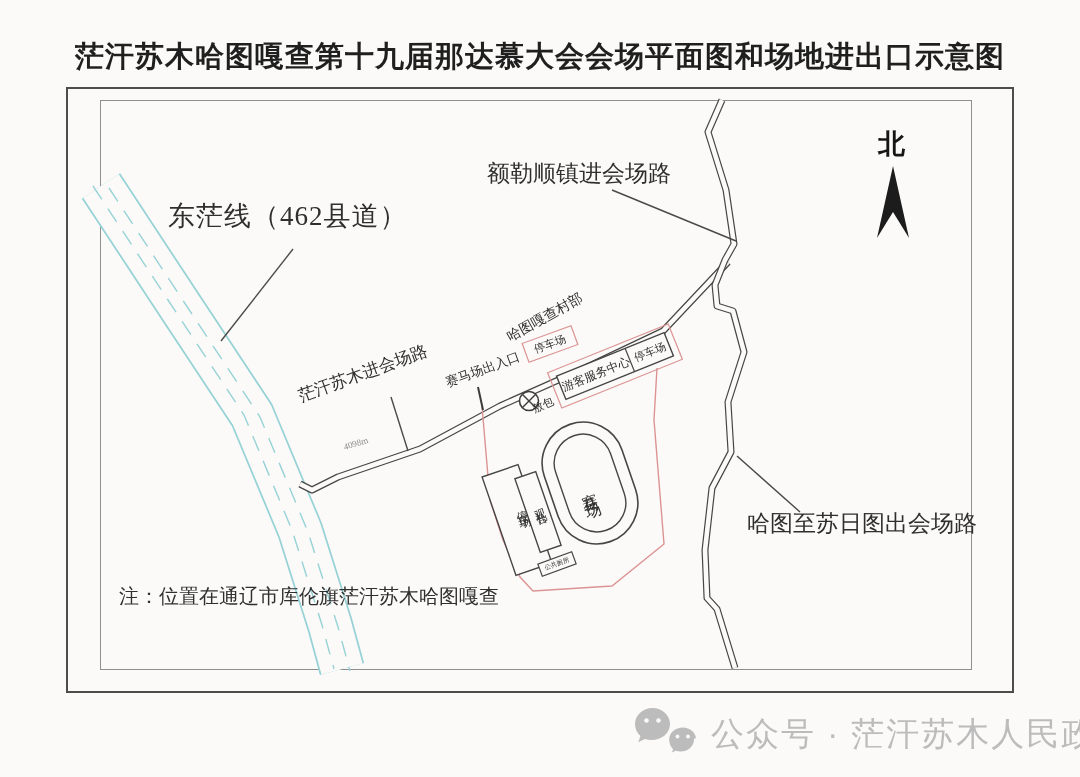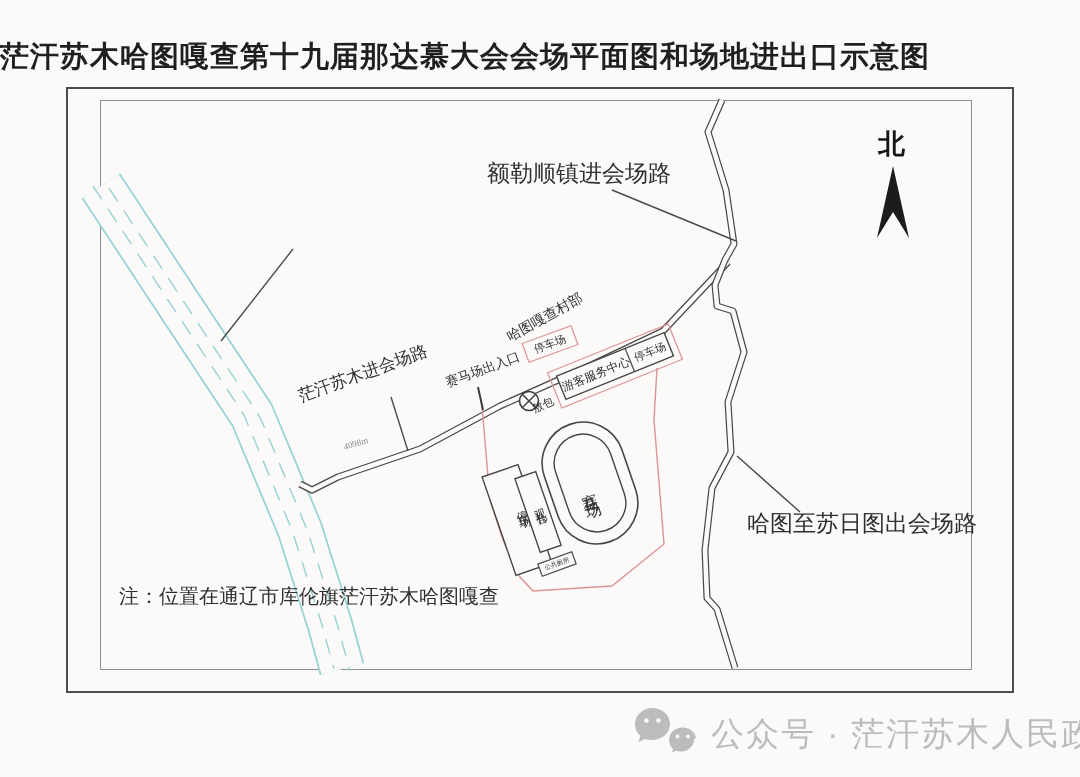--- a/index.html
+++ b/index.html
@@ -5,21 +5,21 @@
   html,body{margin:0;padding:0;background:#e9e9e9;}
   #stage{
     position:relative;width:1080px;height:777px;background:#fbfaf8;
     overflow:hidden;font-family:"Liberation Serif","DejaVu Serif",serif;color:#2f2f2f;
   }
   .frame{position:absolute;background:transparent;}
   #frame-outer{left:66px;top:87px;width:944px;height:602px;border:2px solid #4c4c4c;}
   #frame-inner{left:100px;top:100px;width:870px;height:568px;border:1.5px solid #8f8f8f;}
   #map-svg{position:absolute;left:0;top:0;width:1080px;height:777px;}
   .lbl{position:absolute;white-space:nowrap;line-height:1;}
-  #page-title{left:0;top:42px;width:1080px;font-size:29px;font-weight:bold;letter-spacing:1px;color:#1f1f1f;}
+  #page-title{left:0;top:42px;width:1080px;text-align:center;font-size:29px;font-weight:bold;letter-spacing:1px;color:#1f1f1f;}
   #lbl-county-road{left:168px;top:203px;font-size:27px;letter-spacing:1px;}
   #lbl-eleshun{left:487px;top:162px;font-size:23px;}
   #lbl-exit-road{left:747px;top:512px;font-size:23px;}
   #lbl-note{left:119px;top:586px;font-size:20px;}
   #lbl-north{left:878px;top:131px;font-size:27px;font-weight:bold;color:#161616;}
   .rot{transform-origin:0 50%;}
   #lbl-manghan{left:299px;top:388px;font-size:17px;transform:rotate(-20deg);}
   #lbl-gate{left:446px;top:376px;font-size:13px;transform:rotate(-20deg);}
   #lbl-village{left:508px;top:331px;font-size:14px;transform:rotate(-29deg);}
   #lbl-aobao{left:533px;top:404px;font-size:11px;transform:rotate(-24deg);}
@@ -93,20 +93,21 @@
 
     <line x1="293" y1="249" x2="221" y2="341" stroke="#4a4a4a" stroke-width="1.4"></line>
     <line x1="612" y1="190" x2="736" y2="241" stroke="#4a4a4a" stroke-width="1.4"></line>
     <line x1="391" y1="397" x2="408" y2="451" stroke="#4a4a4a" stroke-width="1.4"></line>
     <line x1="737" y1="456" x2="800" y2="512" stroke="#4a4a4a" stroke-width="1.4"></line>
 
     <polygon points="893,166 909,238 893,212 877,238" fill="#1c1c1c"></polygon>
   </svg>
 
   <div class="lbl" id="lbl-north">北</div>
+  <div class="lbl" id="lbl-county-road">东茫线（462县道）</div>
   <div class="lbl" id="lbl-eleshun">额勒顺镇进会场路</div>
   <div class="lbl" id="lbl-exit-road">哈图至苏日图出会场路</div>
   <div class="lbl rot" id="lbl-manghan">茫汗苏木进会场路</div>
   <div class="lbl rot" id="lbl-distance">4098m</div>
   <div class="lbl rot" id="lbl-gate">赛马场出入口</div>
   <div class="lbl rot" id="lbl-village">哈图嘎查村部</div>
   <div class="lbl rot" id="lbl-aobao">敖包</div>
   <div class="lbl ctr" id="lbl-parking-north">停车场</div>
   <div class="lbl ctr" id="lbl-visitor-center">游客服务中心</div>
   <div class="lbl ctr" id="lbl-visitor-parking">停车场</div>

